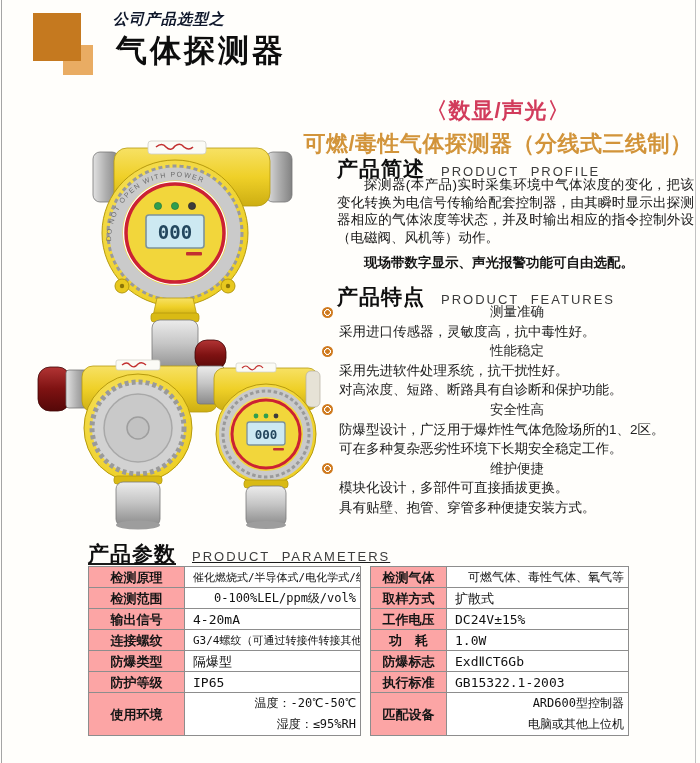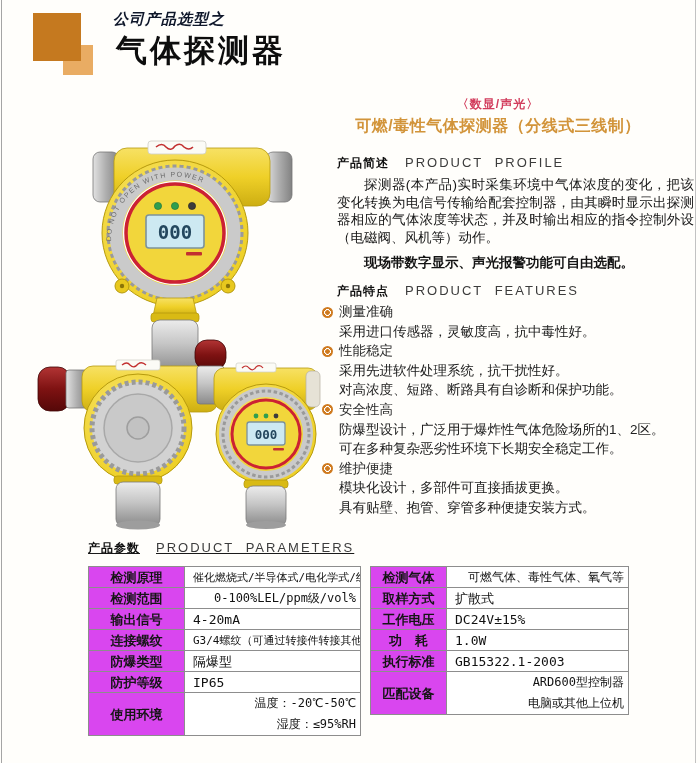--- a/index.html
+++ b/index.html
@@ -22,51 +22,51 @@
     text-shadow:1px 1px 0 rgba(255,255,255,.95), -1px -1px 0 rgba(255,255,255,.7);
     font-style:italic;
   }
   .page-title {
     position:absolute; left:116px; top:30px;
     font-size:31px; font-weight:bold; letter-spacing:3px; color:#0d0d0d;
   }
 
   
   .subtitle { position:absolute; left:300px; top:96px; width:396px; text-align:center; }
-  .subtitle .l1 { font-size:12px; font-weight:bold; letter-spacing:1px; }
-  .subtitle .l2 { font-size:16px; font-weight:bold; margin-top:3px; letter-spacing:0.5px; }
+  .subtitle .l1 { font-size:22px; font-weight:bold; letter-spacing:1px; }
+  .subtitle .l2 { font-size:22px; font-weight:bold; margin-top:3px; letter-spacing:0.5px; }
 
   
   .sec-head { position:absolute; display:flex; align-items:baseline; gap:16px; white-space:nowrap; }
-  .sec-head .cn { font-size:12px; font-weight:bold; color:#0f0f0f; letter-spacing:1px; }
+  .sec-head .cn { font-size:21px; font-weight:bold; color:#0f0f0f; letter-spacing:1px; }
   .sec-head .en { font-size:13px; color:#3c3c3c; letter-spacing:2px; word-spacing:6px;text-align:right; }
 
   
   .profile-body { position:absolute; left:337px; top:176px; width:357px;
     font-size:13.5px; line-height:17.5px; text-align:justify; color:#141414; }
   .profile-body p { text-indent:2em; }
   .profile-body .hl { margin-top:8px; font-weight:bold; text-indent:2em; }
 
   
   .features { position:absolute; left:339px; top:302px; width:356px;
     font-size:13.5px; line-height:19.6px; color:#202020; }
-  .feat-title { position:relative; color:#2a2a2a; }
+  .feat-title { position:relative; color:#2a2a2a;text-align:center; }
   .bullet {
     position:absolute; left:-17px; top:4.5px; width:11px; height:11px; border-radius:50%;
     background:radial-gradient(circle at 50% 50%, #cf7a1f 0 2.2px, #fffefb 2.3px 3.5px, #cf7a1f 3.6px 5.5px);
   }
 
   
   table.param { position:absolute; top:566px; border-collapse:collapse; table-layout:fixed; }
   table.param td {
     border:1px solid #8d8d8d; height:21px; vertical-align:middle;
     font-size:13px; line-height:15px; overflow:hidden; white-space:nowrap;
   }
   td.lbl {
-    background:#d946ef; text-align:center; font-weight:bold; font-size:13.5px; color:#151515;
+    background:#fca5a5; text-align:center; font-weight:bold; font-size:13.5px; color:#151515;
     font-family:"Liberation Serif","DejaVu Serif",serif; padding:0 2px;
   }
   td.val { background:#ffffff; padding:0 4px 0 8px; font-family:"DejaVu Sans Mono",monospace; color:#111; }
   td.val.small { font-size:11px; }
   td.val.med   { font-size:12px;text-align:right; }
   tr.dbl td { height:42px; }
   tr.dbl td.val div { line-height:21px; }
 
   .imgs { position:absolute; left:30px; top:120px; }
 </style>
@@ -277,20 +277,24 @@
       </tr>
   <tr>
         <td class="lbl">工作电压</td>
         <td class="val">DC24V±15%</td>
       </tr>
   <tr>
         <td class="lbl">功　耗</td>
         <td class="val">1.0W</td>
       </tr>
   <tr>
+        <td class="lbl">防爆标志</td>
+        <td class="val">ExdⅡCT6Gb</td>
+      </tr>
+  <tr>
         <td class="lbl">执行标准</td>
         <td class="val">GB15322.1-2003</td>
       </tr>
   <tr class="dbl">
         <td class="lbl">匹配设备</td>
     <td class="val med">
       <div>ARD600型控制器</div>
       <div>电脑或其他上位机</div>
     </td>
       </tr>

